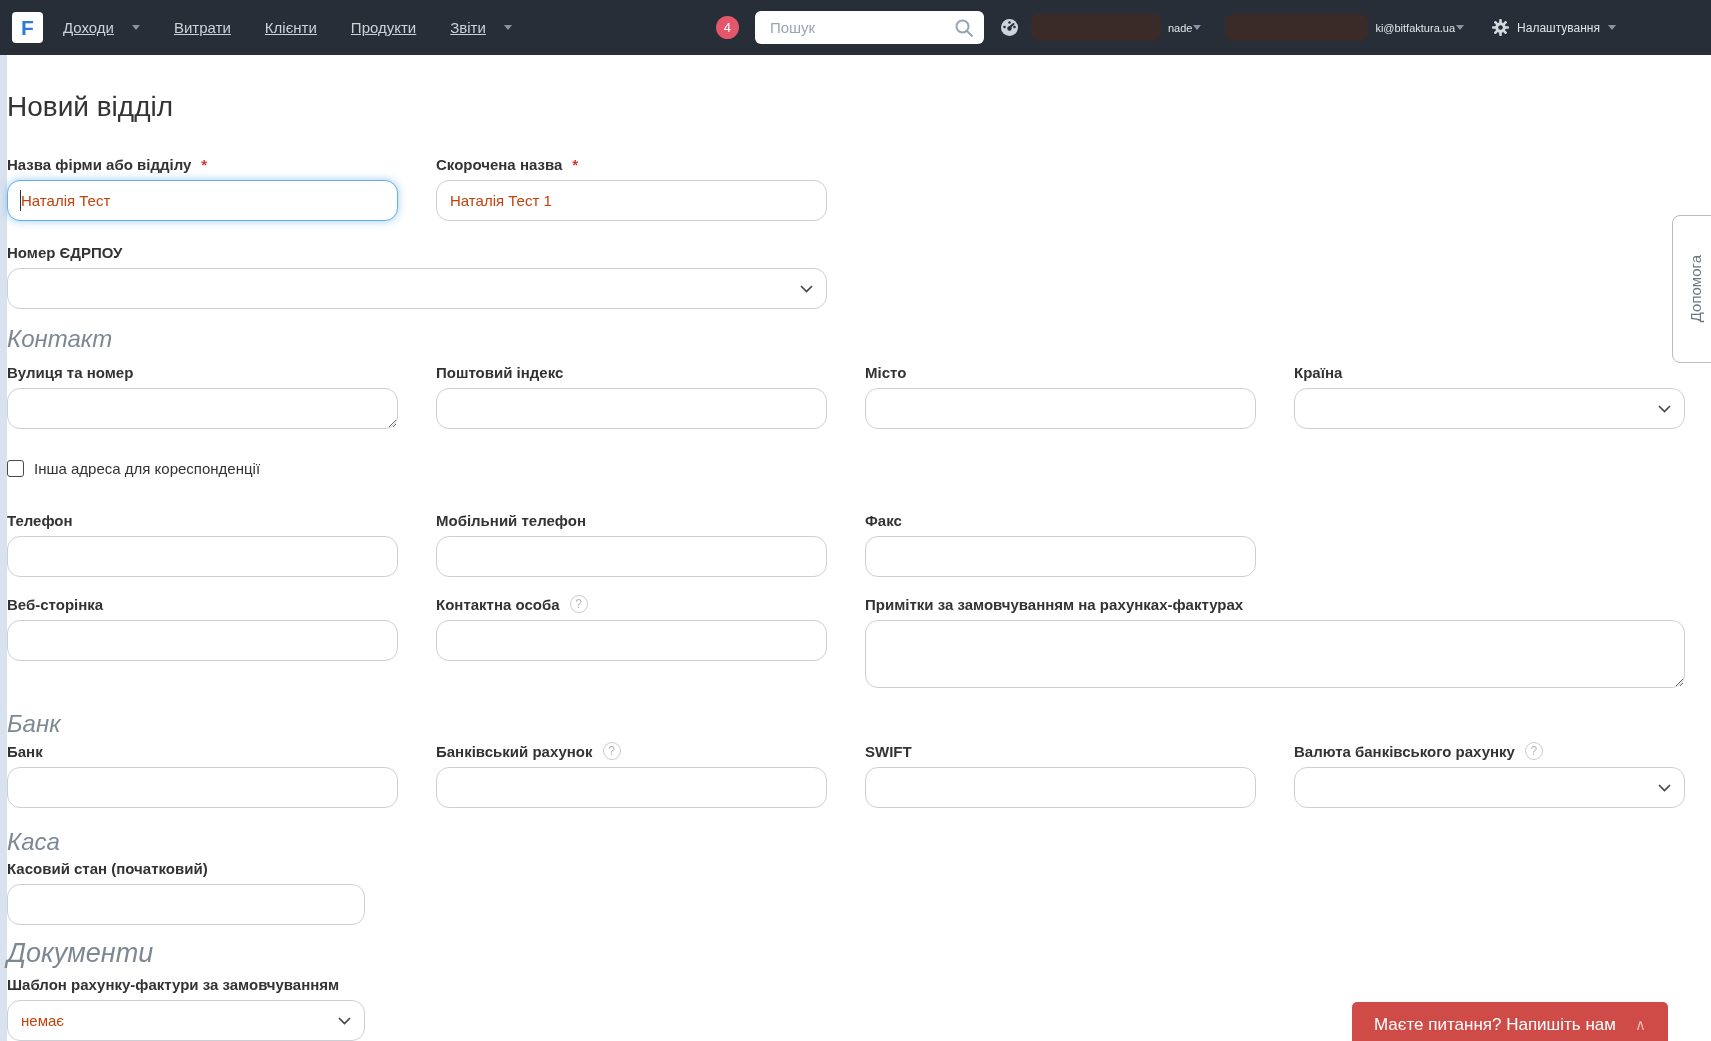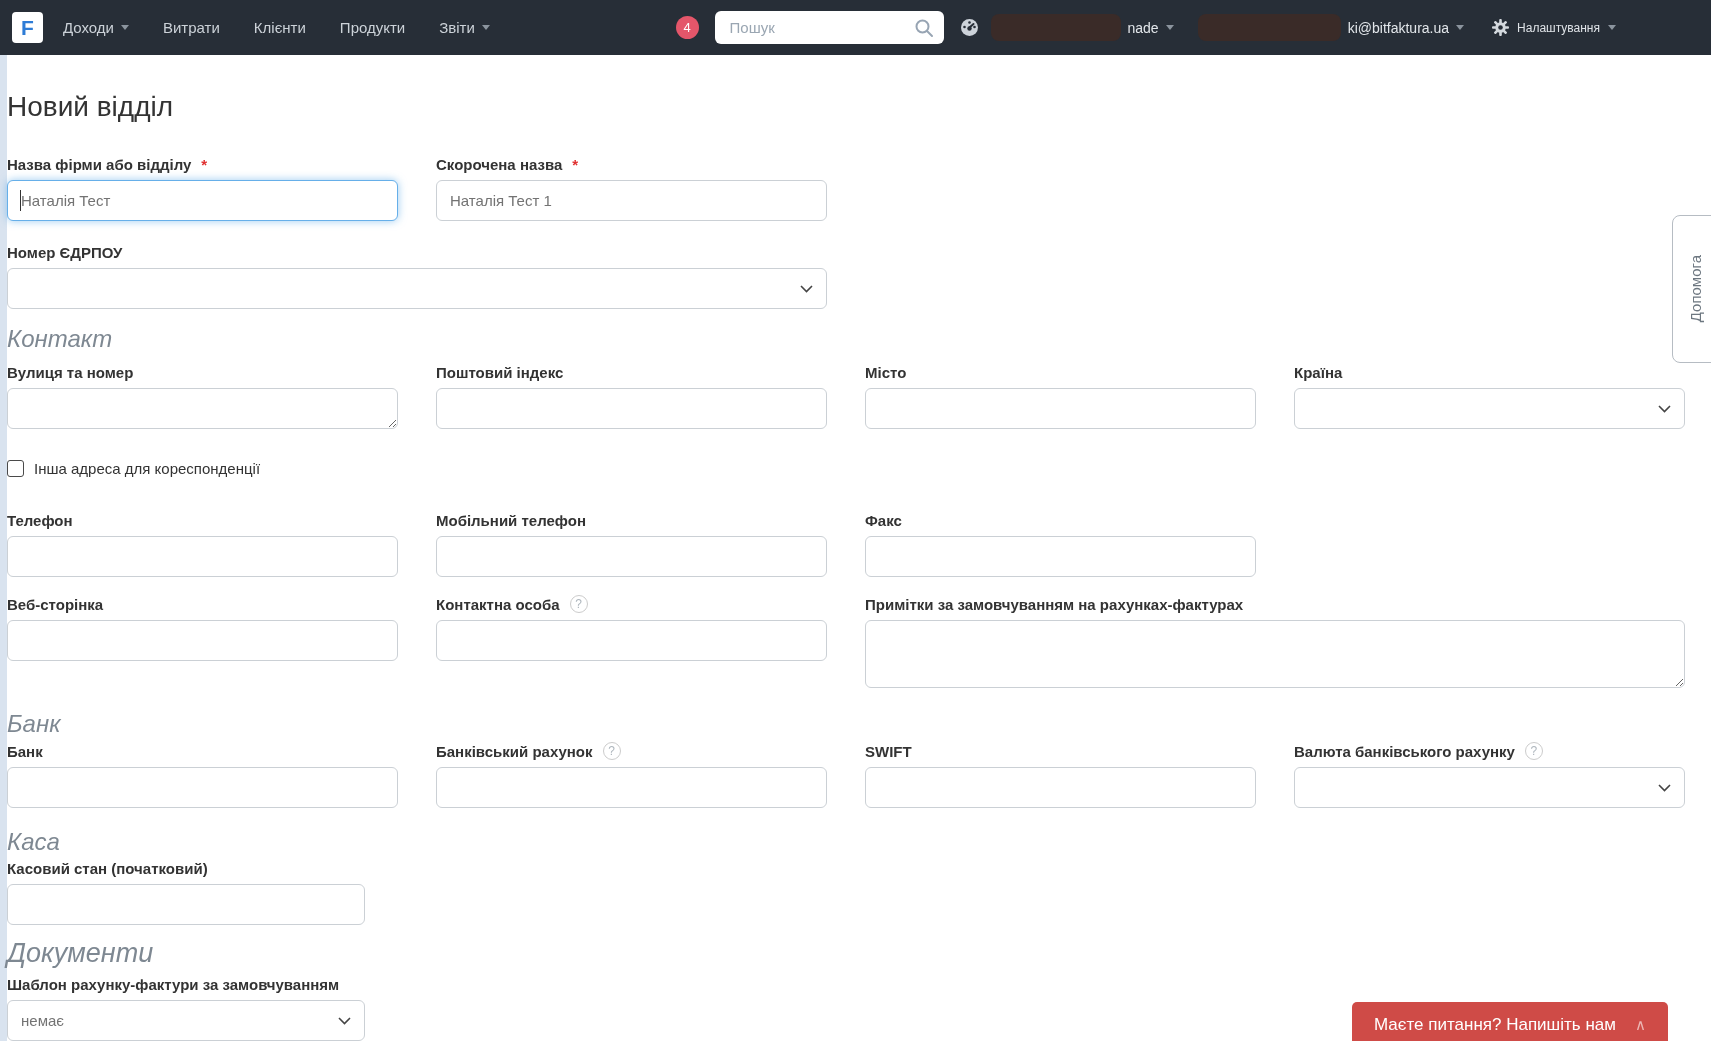--- a/index.html
+++ b/index.html
@@ -12,21 +12,21 @@
   .navbar {
     height:55px; background:#272e37; display:flex; align-items:center;
     padding:0 95px 0 12px; position:relative; z-index:10;
   }
   .nav-logo {
     width:31px; height:31px; background:#fff; border-radius:4px;
     display:flex; align-items:center; justify-content:center;
     color:#2e7cd6; font-size:21px; font-weight:700; flex:0 0 auto;
   }
   .nav-menu { display:flex; align-items:center; gap:34px; margin-left:20px; }
-  .nav-item { color:#ccd2d8; font-size:15px; display:flex; align-items:center; gap:7px; cursor:pointer; white-space:nowrap; }
+  .nav-item { color:#ccd2d8; font-size:15px; display:flex; align-items:center; gap:18px; cursor:pointer; white-space:nowrap;text-decoration:underline; }
   .caret-down {
     width:0; height:0; border-left:4.5px solid transparent; border-right:4.5px solid transparent;
     border-top:5px solid #8b949e; display:inline-block;
   }
   .nav-right { margin-left:auto; display:flex; align-items:center; }
   .badge {
     width:23px; height:23px; border-radius:50%; background:#e4566a; color:#fff;
     font-size:13px; display:flex; align-items:center; justify-content:center; font-weight:400;
   }
   .searchbox {
@@ -34,35 +34,35 @@
     display:flex; align-items:center; padding:0 10px 0 13px;
   }
   .searchbox input {
     border:none; outline:none; flex:1; font-size:15px; color:#555;
     font-family:"Liberation Sans", sans-serif; background:transparent; min-width:0;
   }
   .searchbox input::placeholder { color:#9aa6b2; }
   .redacted { height:27px; background:#3a2b28; border-radius:8px; }
   .r1 { width:130px; margin-left:12px; }
   .r2 { width:143px; margin-left:24px; }
-  .nav-text { color:#e2e6ea; font-size:14px; margin-left:7px; display:flex; align-items:center; gap:7px; white-space:nowrap; }
+  .nav-text { color:#e2e6ea; font-size:11px; margin-left:7px; display:flex; align-items:center; gap:1px; white-space:nowrap; }
   .gear-wrap { margin-left:28px; display:flex; align-items:center; gap:8px; color:#dfe3e7; font-size:12px; }
   
   .left-strip { position:absolute; left:0; top:55px; width:7px; height:986px; background:#d9e3ef; }
   .content { position:relative; margin-left:7px; }
   .page-title { font-size:28px; font-weight:400; color:#333; margin:37px 0 0 0; line-height:30px; }
   .grid { display:grid; grid-template-columns:391px 391px 391px 391px; column-gap:38px; }
   .flabel {
     font-weight:700; font-size:15px; color:#333; margin-bottom:7px;
     display:flex; align-items:center; gap:10px; height:18px; white-space:nowrap;
   }
   .req { color:#e03131; font-weight:700; }
   .ctl, .select, textarea.ctl {
-    width:100%; height:41px; border:1px solid #cbd0d5; border-radius:6px; background:#fff;
-    font-family:"Liberation Sans", sans-serif; font-size:15px; color:#737373; padding:0 13px; outline:none;
+    width:100%; height:41px; border:1px solid #cbd0d5; border-radius:13px; background:#fff;
+    font-family:"Liberation Sans", sans-serif; font-size:15px; color:#c2410c; padding:0 13px; outline:none;
   }
   textarea.ctl { padding-top:9px; resize:both; }
   textarea.tall { height:68px; }
   .focus-wrap { position:relative; }
   .ctl.focused { border-color:#66afe9; box-shadow:0 0 8px rgba(102,175,233,.65); }
   .text-caret { position:absolute; left:13px; top:10px; width:1px; height:21px; background:#333; }
   .select { display:flex; align-items:center; justify-content:space-between; cursor:pointer; }
   .select span { overflow:hidden; white-space:nowrap; }
   .narrow { width:358px; }
   .section-heading { font-size:24px; font-style:italic; font-weight:400; color:#7e8892; margin:0; line-height:28px; }

